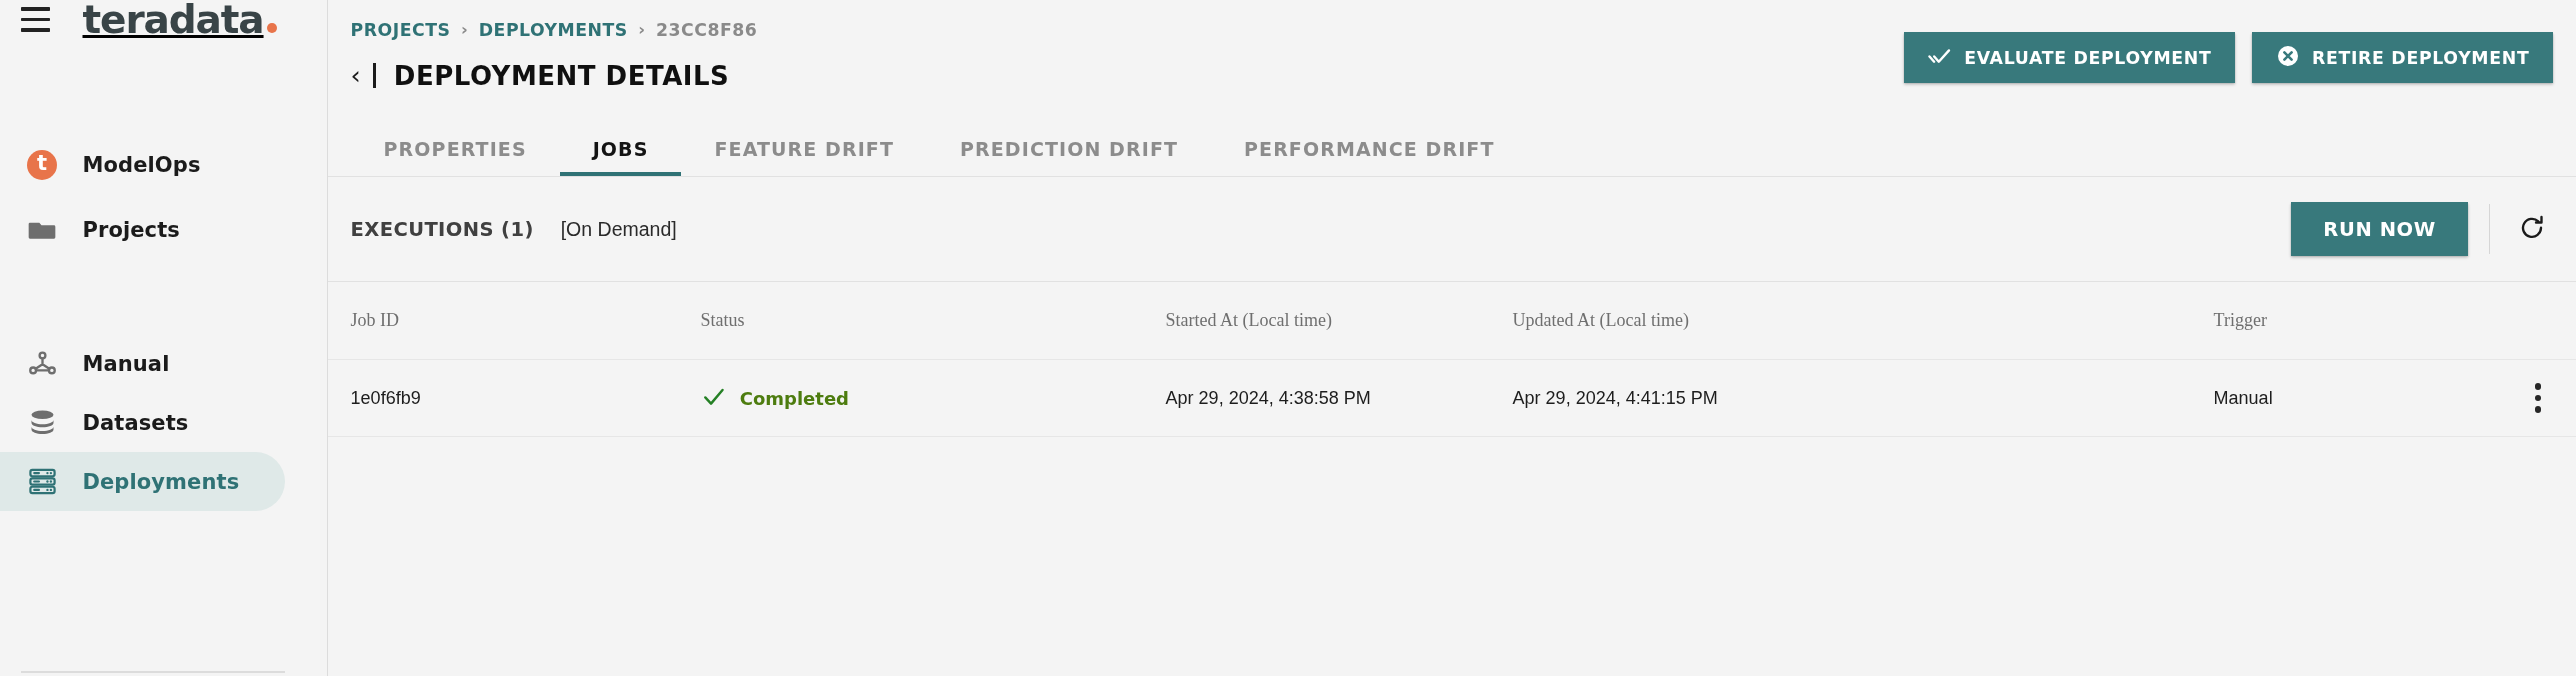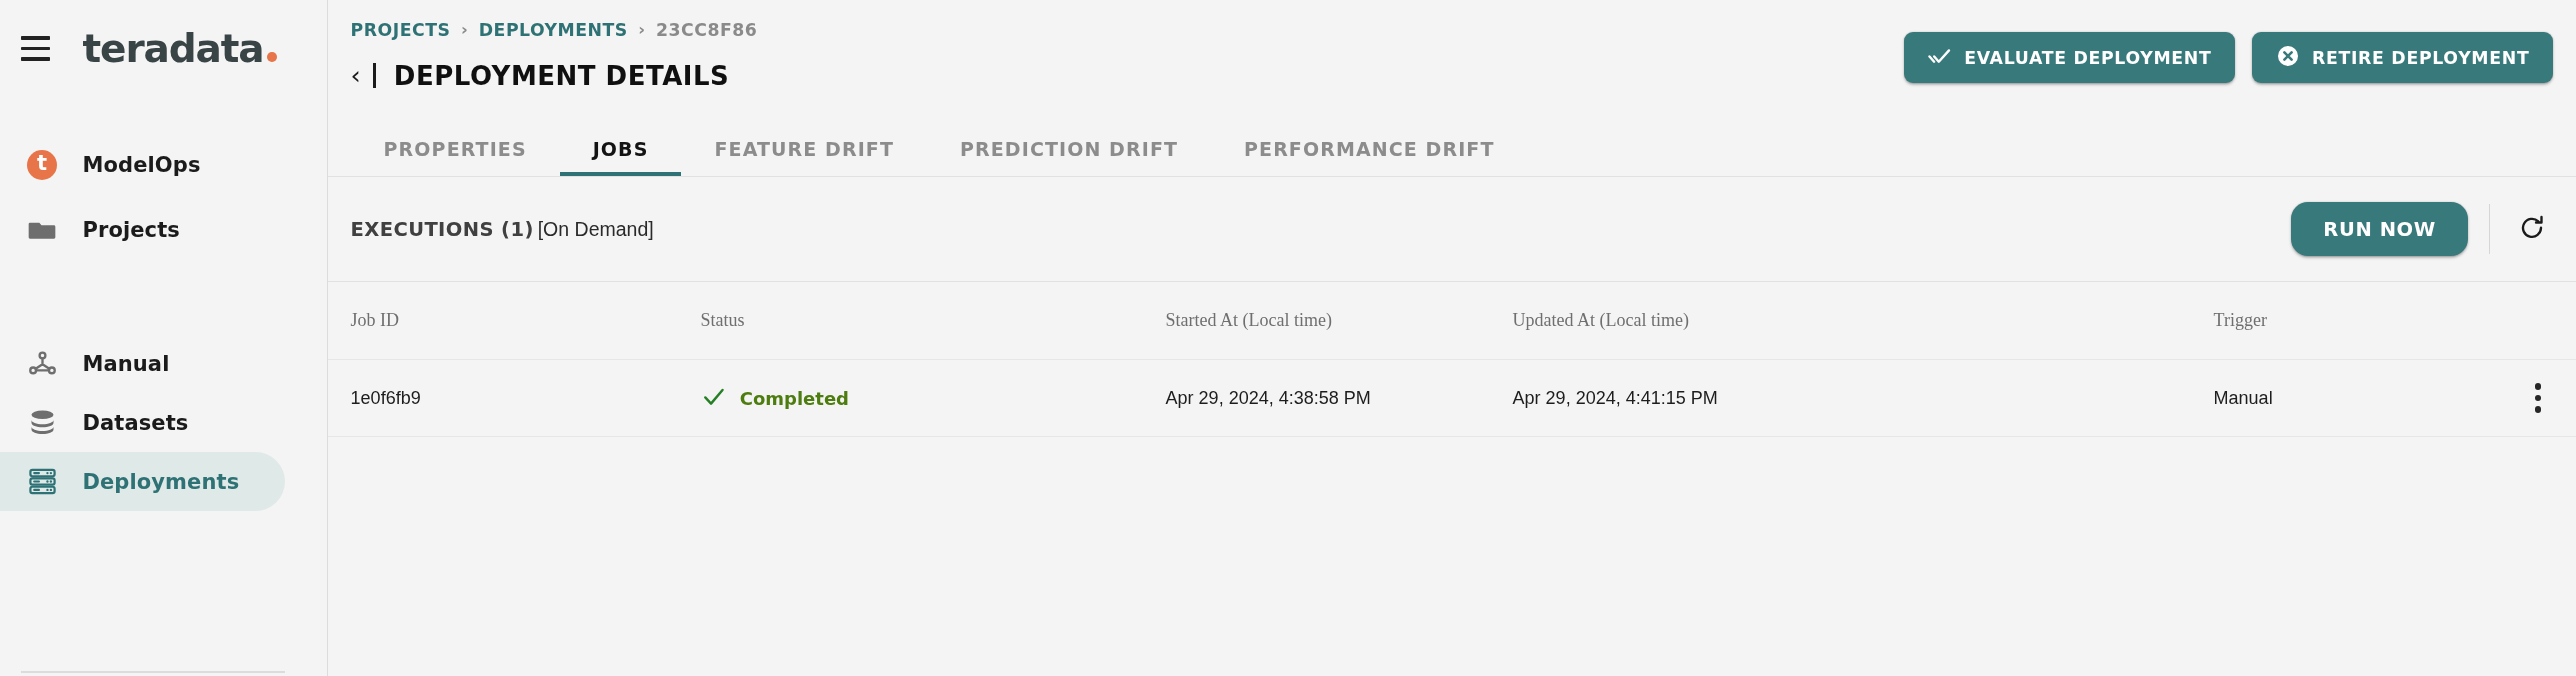--- a/index.html
+++ b/index.html
@@ -25,22 +25,22 @@
     width: 328px;
     height: 677px;
     background: #f4f4f4;
     border-right: 1.5px solid #dcdcdc;
     flex: 0 0 328px;
   }
   .sb-top {
     height: 135px;
     display: flex;
     align-items: flex-start;
-    padding-top: 29px;
     padding-left: 21px;
+    text-decoration: underline;
   }
   .hamburger {
     width: 45px;
     height: 33px;
     display: flex;
     flex-direction: column;
     justify-content: center;
     gap: 6.8px;
     cursor: pointer;
     flex: 0 0 auto;
@@ -194,21 +194,21 @@
     display: flex;
     gap: 16.5px;
   }
   .btn {
     display: inline-flex;
     align-items: center;
     gap: 12px;
     background: #38797c;
     color: #ffffff;
     border: none;
-    border-radius: 9px;
+    border-radius: 0;
     padding: 0 24px;
     height: 51px;
     font-size: 17.3px;
     font-weight: 700;
     letter-spacing: 0.7px;
     cursor: pointer;
     box-shadow: 0 1.5px 3px rgba(0,0,0,0.22), 0 0.8px 1.5px rgba(0,0,0,0.16);
     font-family: "DejaVu Sans", sans-serif;
     white-space: nowrap;
   }
@@ -249,37 +249,37 @@
     border-bottom: 1.5px solid #e1e1e1;
   }
   .exec-title {
     font-size: 19.5px;
     font-weight: 700;
     color: #404040;
     letter-spacing: 0.4px;
     font-family: "DejaVu Sans", sans-serif;
   }
   .exec-sub {
-    margin-left: 4px;
+    margin-left: 27px;
     font-size: 19.5px;
     font-weight: 400;
     color: #2a2a2a;
     font-family: "Liberation Sans", sans-serif;
   }
   .exec-right {
     margin-left: auto;
     display: flex;
     align-items: center;
     gap: 0;
   }
   .run-now {
     background: #38797c;
     color: #fff;
     border: none;
-    border-radius: 17px;
+    border-radius: 0;
     height: 54px;
     padding: 0 32px;
     font-size: 19.5px;
     font-weight: 700;
     letter-spacing: 0.6px;
     cursor: pointer;
     box-shadow: 0 1.5px 3px rgba(0,0,0,0.22), 0 0.8px 1.5px rgba(0,0,0,0.16);
     font-family: "DejaVu Sans", sans-serif;
   }
   .vdiv {

